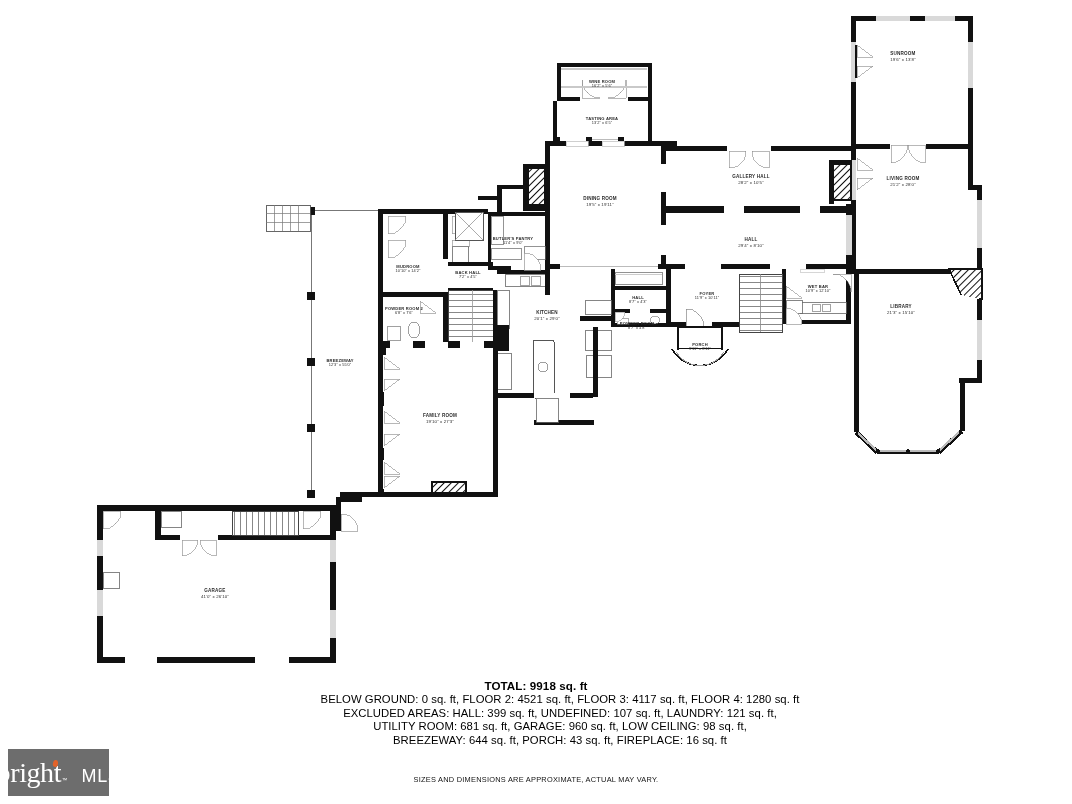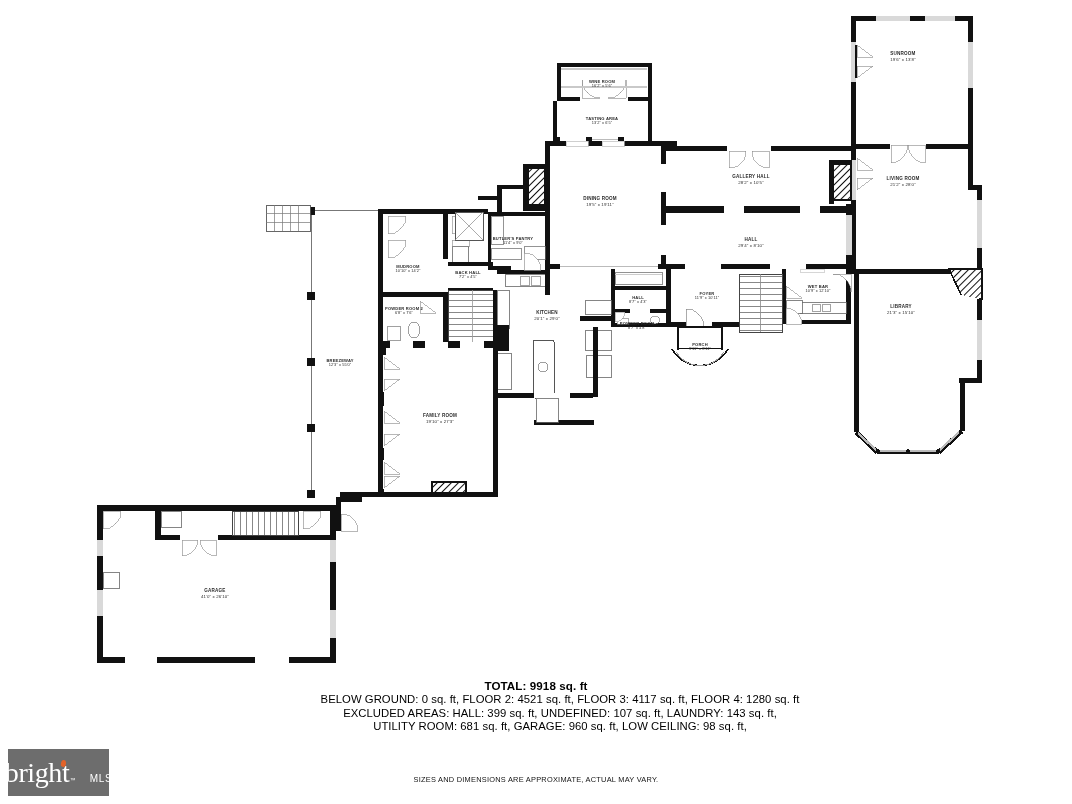--- a/index.html
+++ b/index.html
@@ -28,21 +28,21 @@
   #disclaim{position:absolute;left:0;top:775px;width:1072px;text-align:center;
             font-size:7.4px;letter-spacing:.25px;color:#111;}
 
   
   #logo{position:absolute;left:8px;top:749px;width:101px;height:47px;
         background:#6d6d6d;display:flex;align-items:center;justify-content:center;}
   #logo .wordmark{display:flex;align-items:baseline;}
   #logo .bright{font-family:"Liberation Serif", serif;font-size:28px;color:#fff;
                 letter-spacing:-.4px;line-height:1;position:relative;}
   #logo .tm{font-size:5.5px;color:#fff;vertical-align:super;margin-left:1px;}
-  #logo .mls{font-family:"Liberation Sans", sans-serif;font-size:10px;color:#fff;
+  #logo .mls{font-family:"Liberation Sans", sans-serif;font-size:18px;color:#fff;
              letter-spacing:.6px;margin-left:14px;}
   #logo .dot{position:absolute;right:3.5px;top:1.5px;width:5px;height:7px;
              background:#e2632a;border-radius:60% 60% 45% 45%;transform:rotate(10deg);}
 </style>
 </head>
 <body>
 
 <div id="plan">
 
   <svg class="fp" viewBox="0 0 1072 690" preserveAspectRatio="none" shape-rendering="crispEdges">
@@ -492,22 +492,23 @@
       </div>
     <div class="room-label big" style="left:215px;top:594px">
         <span class="rn">GARAGE</span>
         <span class="rd">41'0" x 26'10"</span>
       </div>
   </div>
 
   <div id="summary">
     <div class="total">TOTAL: 9918 sq. ft</div>
     <div class="line">BELOW GROUND: 0 sq. ft, FLOOR 2: 4521 sq. ft, FLOOR 3: 4117 sq. ft, FLOOR 4: 1280 sq. ft</div>
-    <div class="line">EXCLUDED AREAS: HALL: 399 sq. ft, UNDEFINED: 107 sq. ft, LAUNDRY: 143 sq. ft,</div>
+    <div class="line">EXCLUDED AREAS: HALL: 399 sq. ft, UNDEFINED: 107 sq. ft, LAUNDRY: 121 sq. ft,</div>
     <div class="line">UTILITY ROOM: 681 sq. ft, GARAGE: 960 sq. ft, LOW CEILING: 98 sq. ft,</div>
+    <div class="line">BREEZEWAY: 644 sq. ft, PORCH: 43 sq. ft, FIREPLACE: 16 sq. ft</div>
   </div>
 
   <div id="disclaim">SIZES AND DIMENSIONS ARE APPROXIMATE, ACTUAL MAY VARY.</div>
 
   <div id="logo">
     <div class="wordmark">
       <span class="bright">
         <span>bright</span><span class="dot"></span>
       </span>
       <span class="tm">™</span>

